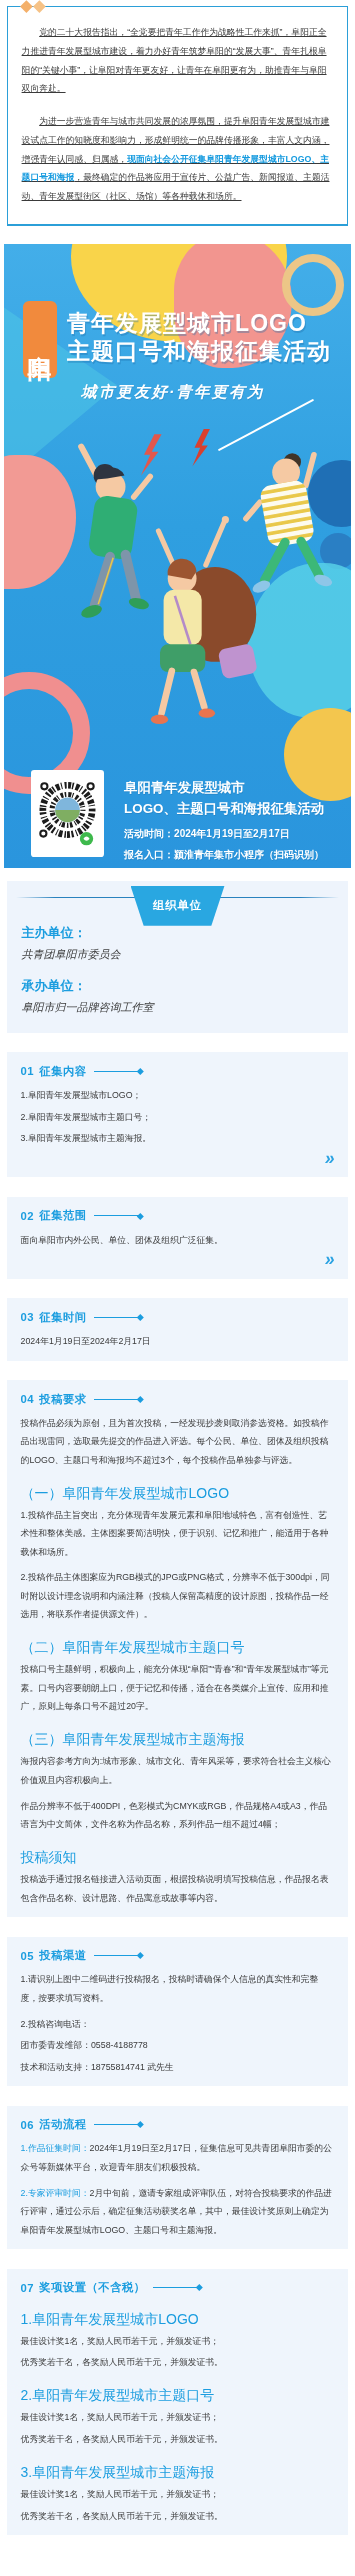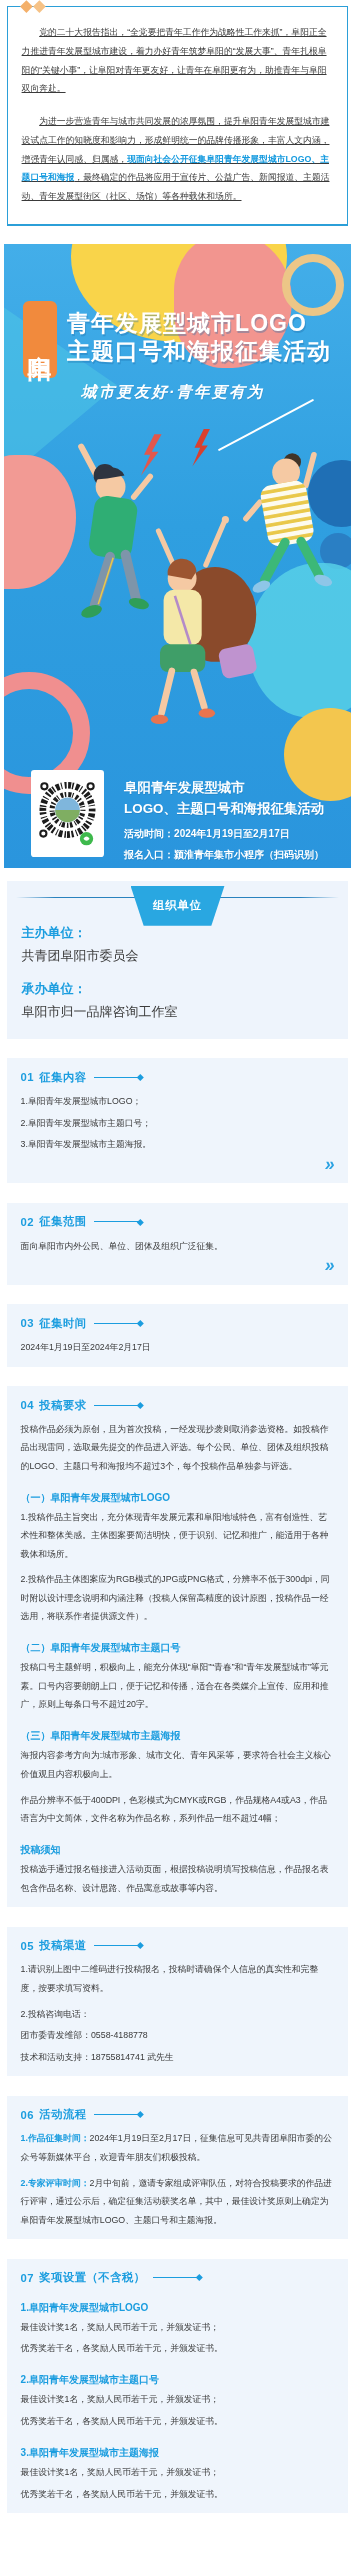--- a/index.html
+++ b/index.html
@@ -46,32 +46,32 @@
   .panel-title{font-size:13.4px;font-weight:900;line-height:1.55;text-shadow:0.5px 1px 0 rgba(30,110,170,.35);}
   .panel-line{font-size:10px;font-weight:bold;margin-top:7.2px;text-shadow:0.5px 0.5px 0 rgba(30,110,170,.3);}
   
   .org-card{position:relative;margin:12.4px 7.2px 0 7.2px;background:#eef4fc;padding:43px 14.4px 17.5px 14.4px;}
   .org-line{position:absolute;top:16.5px;left:9.3px;right:9.3px;height:1px;
             background:linear-gradient(90deg,rgba(41,130,190,0),#2982be 12%,#2982be 88%,rgba(41,130,190,0));}
   .org-badge{position:absolute;top:5.2px;left:50%;transform:translateX(-50%);width:94px;height:40px;background:#29a7e1;
              clip-path:polygon(0 0,100% 0,86% 100%,14% 100%);display:flex;align-items:center;justify-content:center;
              color:#fff;font-size:11.3px;font-weight:bold;letter-spacing:1px;}
   .org-label{color:#1b9ddf;font-weight:bold;font-size:13px;margin:0 0 5.2px 0;}
-  .org-name{font-size:13px;color:#3c3c3c;margin:0 0 15.5px 0;}
+  .org-name{font-size:11px;color:#3c3c3c;margin:0 0 15.5px 0;font-style:italic;}
   .org-name:last-child{margin-bottom:0;}
   
   .sec{margin:19.6px 7.2px 0 7.2px;background:#eff5fc;padding:11.3px 13.4px 10.3px 13.4px;}
   .sec-head{display:flex;align-items:center;color:#1b9ddf;font-weight:bold;font-size:11.3px;letter-spacing:0.5px;}
   .sec-head .num{margin-right:5.2px;}
   .sec-head .hline{width:45px;height:1px;background:#1b9ddf;margin-left:7.2px;}
   .sec-head .dmd{width:4.6px;height:4.6px;background:#1b9ddf;transform:rotate(45deg);margin-left:-0.5px;}
   .p{font-size:8.8px;line-height:2.1;color:#3a3a3a;margin:7.2px 0 0 0;}
   .p.tight{margin-top:3.1px;}
-  .sub-h{color:#1b9ddf;font-weight:bold;font-size:10px;margin:15.5px 0 2.1px 0;}
-  .lead{color:#1b9ddf;font-weight:bold;}
+  .sub-h{color:#1b9ddf;font-weight:normal;font-size:14px;margin:15.5px 0 2.1px 0;}
+  .lead{color:#1b9ddf;font-weight:normal;}
   .chev{color:#2aa2e2;font-size:17.5px;font-weight:bold;font-style:italic;text-align:right;line-height:1;margin-top:2.1px;}
 </style>
 </head>
 <body>
 
 <div class="page">
 
   <div class="intro-box">
     <div class="intro-dmd d1"></div>
     <div class="intro-dmd d2"></div>

